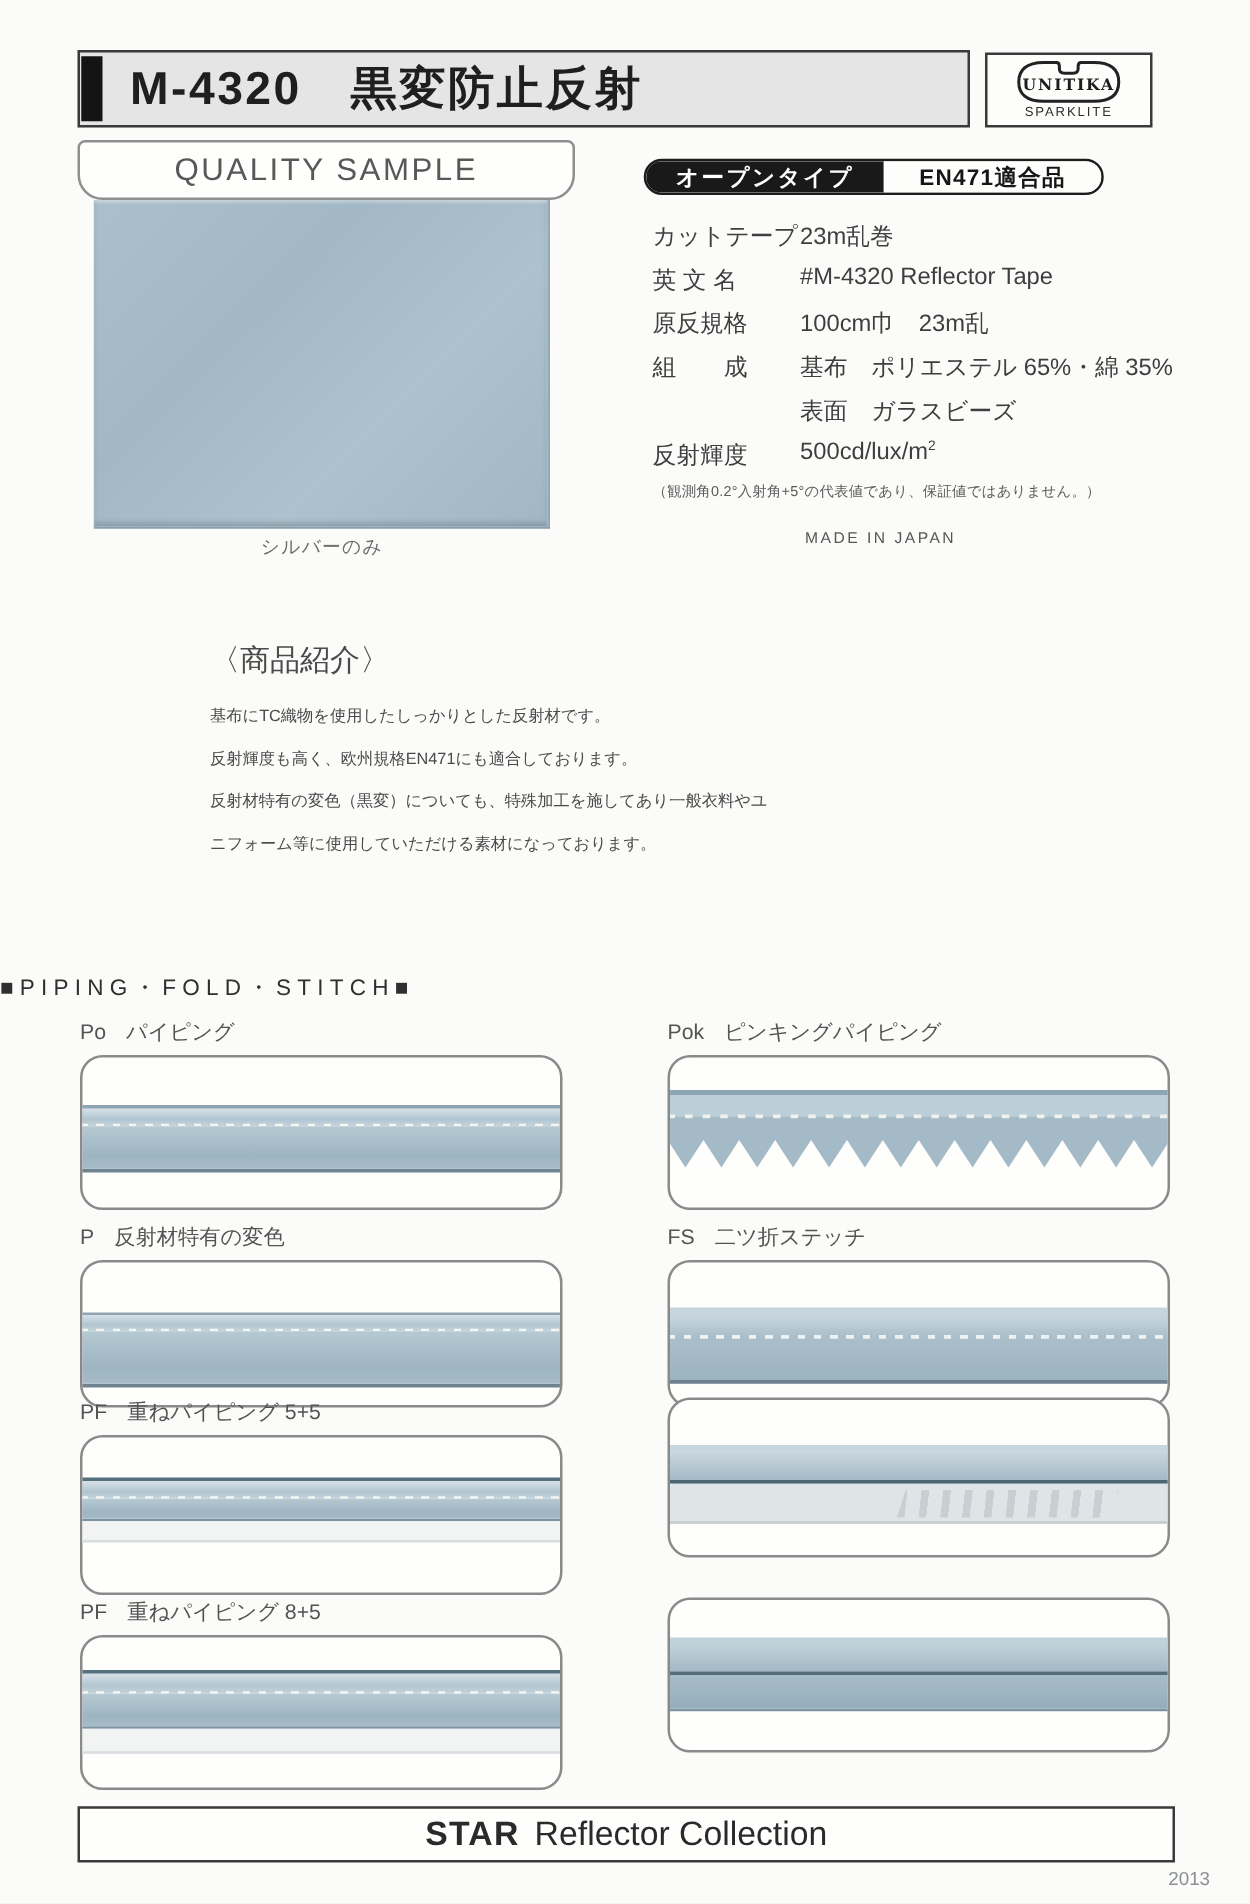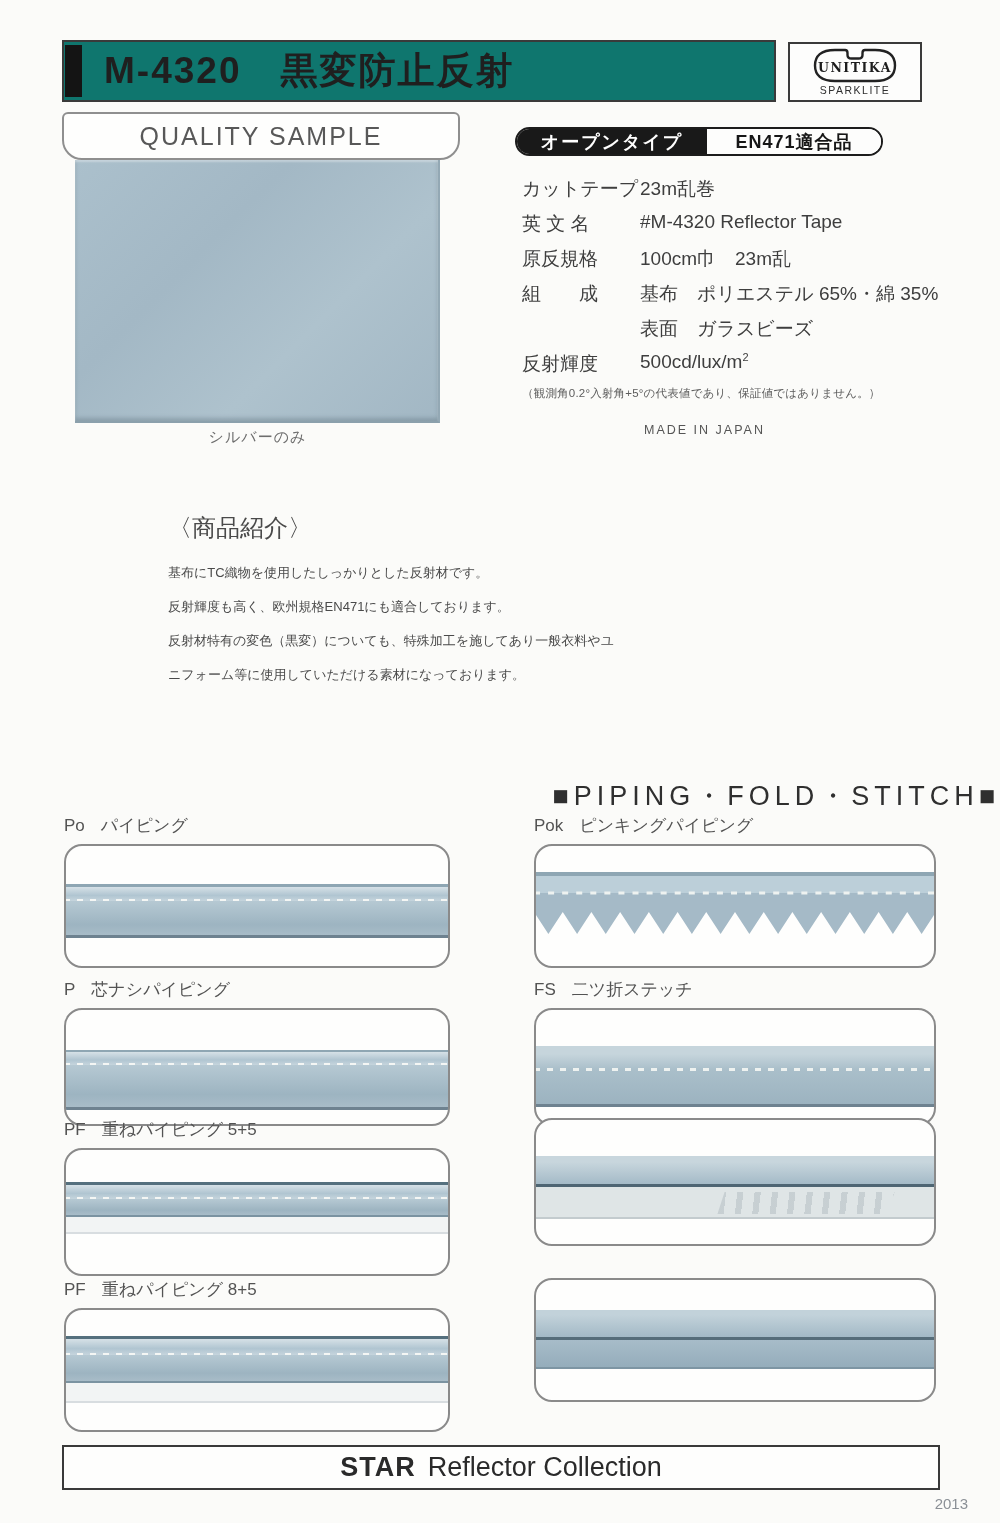--- a/index.html
+++ b/index.html
@@ -6,21 +6,21 @@
   html,body { background:#e9e9e7; }
   body { font-family:"Liberation Sans","DejaVu Sans",sans-serif; }
   .page {
     position:relative; width:1000px; height:1523px; margin:0 auto;
     background:#fbfbf9; overflow:hidden; color:#333;
   }
 
   
   .title-box {
     position:absolute; left:62px; top:40px; width:714px; height:62px;
-    background:#0f766e; border:2px solid #3a3a3a;
+    background:#e5e5e5; border:2px solid #3a3a3a;
   }
   .title-bar { position:absolute; left:1px; top:3px; bottom:3px; width:17px; background:#141414; }
   .title-text {
     position:absolute; left:40px; top:50%; transform:translateY(-50%);
     font-size:37px; font-weight:bold; color:#1f1f1f; letter-spacing:2px; white-space:nowrap;
   }
   .logo-box {
     position:absolute; left:788px; top:42px; width:134px; height:60px;
     border:2px solid #3a3a3a; background:#fdfdfc; text-align:center;
   }
@@ -69,22 +69,22 @@
   .spec-origin { font-size:12.5px; color:#555; letter-spacing:2px; margin:22px 0 0 122px; }
   sup { font-size:11px; }
 
   
   .intro { position:absolute; left:168px; top:512px; width:700px; color:#4a4a4a; }
   .intro-title { font-size:24px; margin-bottom:12px; }
   .intro-line { font-size:13px; line-height:34px; }
 
   
   .section-title {
-    position:absolute; left:0; top:778px; width:1000px; text-align:right;
-    font-size:27px; font-weight:500; letter-spacing:5px; color:#2f2f2f;
+    position:absolute; left:0; top:778px; width:1000px; text-align:left;
+    font-size:18px; font-weight:500; letter-spacing:5px; color:#2f2f2f;
   }
 
   
   .cell { position:absolute; }
   .vlabel { font-size:17px; color:#535353; margin-bottom:7px; display:flex; align-items:baseline; }
   .vcode { margin-right:16px; }
   .card {
     position:relative; width:100%; background:#fefefd;
     border:2px solid #8a8a8a; border-radius:18px; overflow:hidden;
   }
@@ -215,21 +215,21 @@
           </div>
         <div class="band" style="height:34px;"></div>
         <div class="edge-bot"></div>
       </div>
     </div>
   </div>
 
   <div class="cell" style="left:64px; top:978px; width:386px;">
     <div class="vlabel">
       <span class="vcode">P</span>
-      <span class="vname">芯ナシパイピング</span>
+      <span class="vname">反射材特有の変色</span>
     </div>
     <div class="card" style="height:118px;">
       <div class="tape" style="top:40px;">
         <div class="edge-top" style="height:2px;"></div>
         <div class="pipe" style="height:13px;">
             <div class="dash"></div>
           </div>
         <div class="band" style="height:42px;"></div>
         <div class="edge-bot"></div>
       </div>

